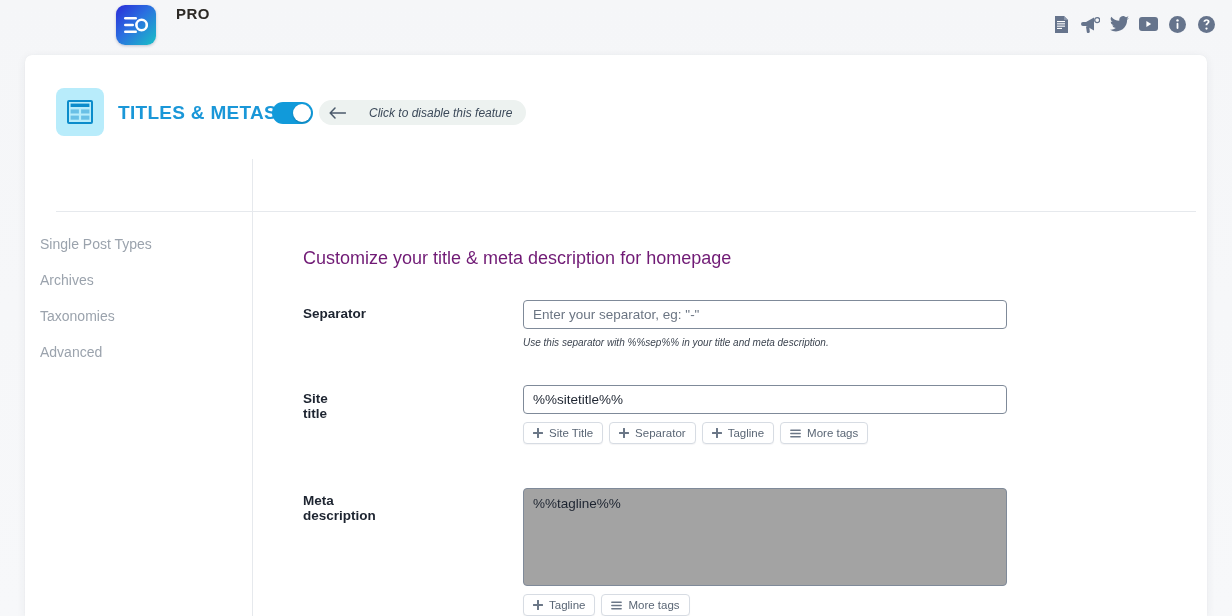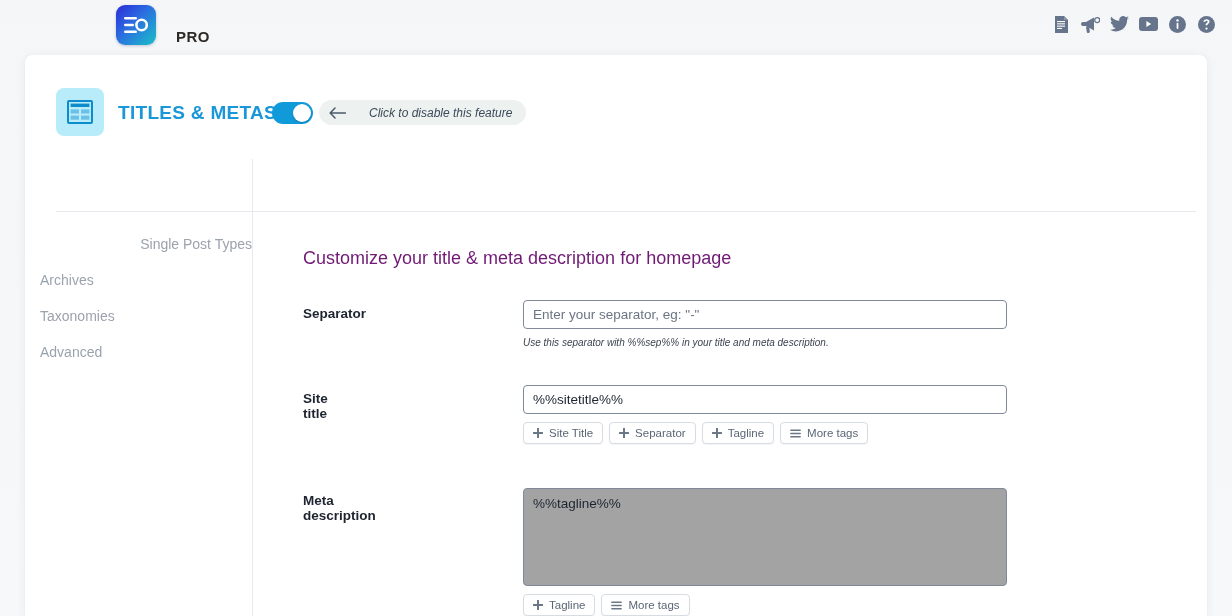--- a/index.html
+++ b/index.html
@@ -15,21 +15,21 @@
     width: 1232px; height: 616px;
     background: linear-gradient(180deg,#f5f6f8 0%, #f7f8fa 100%);
   }
 
   
   .topbar {
     position: absolute; left: 0; top: 0;
     width: 1232px; height: 50px;
     display: flex; align-items: center;
   }
-  .brand { display: flex; align-items: flex-end; margin-left: 116px; }
+  .brand { display: flex; align-items: flex-start; margin-left: 116px; }
   .logo-badge {
     width: 40px; height: 40px; border-radius: 9px;
     background: linear-gradient(135deg,#2b2bd8 0%, #2b6fe0 45%, #19c0c7 100%);
     display: flex; align-items: center; justify-content: center;
     box-shadow: 0 1px 3px rgba(30,40,90,.25);
   }
   .logo-mark { display: block; }
   .pro-text {
     margin-left: 20px; font-size: 15px; font-weight: bold;
     color: #2d2a26; letter-spacing: .4px;
@@ -242,21 +242,21 @@
         </span>
         <span class="hint-text">Click to disable this feature</span>
       </div>
       <div class="head-divider"></div>
     </div>
 
     <div class="body">
 
       <div class="sidebar">
         <div class="nav-list">
-          <div class="nav-item" style="margin-top:0;justify-content:flex-end;">
+          <div class="nav-item" style="margin-top:0;">
             <span>Single Post Types</span>
           </div>
           <div class="nav-item">
             <span>Archives</span>
           </div>
           <div class="nav-item">
             <span>Taxonomies</span>
           </div>
           <div class="nav-item">
             <span>Advanced</span>

